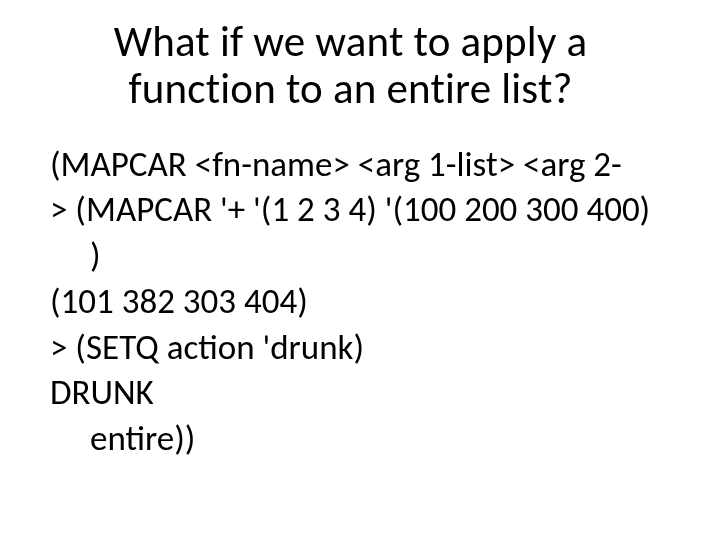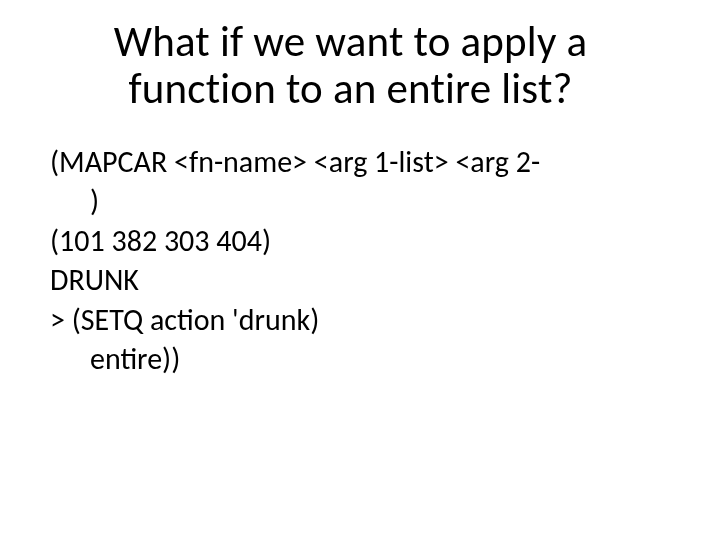--- a/index.html
+++ b/index.html
@@ -20,37 +20,38 @@
   }
   .title {
     font-size: 43px;
     font-weight: 400;
     text-align: center;
     line-height: 1.1;
     margin: 8px 0 30px 0;
     letter-spacing: 0.2px;
   }
   .body {
-    font-size: 30px;
+    font-size: 35px;
     line-height: 1.25;
     font-weight: 400;
   }
   .body p {
     margin: 0 0 2px 0;
   }
   .indent {
     padding-left: 40px;
   }
 </style>
 </head>
 <body>
 
 <div class="slide">
   <h1 class="title">What if we want to apply a function to an entire list?</h1>
   <div class="body">
     <p>(MAPCAR &lt;fn-name&gt; &lt;arg 1-list&gt; &lt;arg 2-</p>
+    <p>&gt; (MAPCAR '+ '(1 2 3 4) '(100 200 300 400)</p>
     <p class="indent">)</p>
     <p>(101 382 303 404)</p>
+    <p>&gt; (SETQ action 'drunk)</p>
     <p>DRUNK</p>
-    <p>&gt; (SETQ action 'drunk)</p>
     <p class="indent">entire))</p>
   </div>
 </div>
 
 </body></html>

